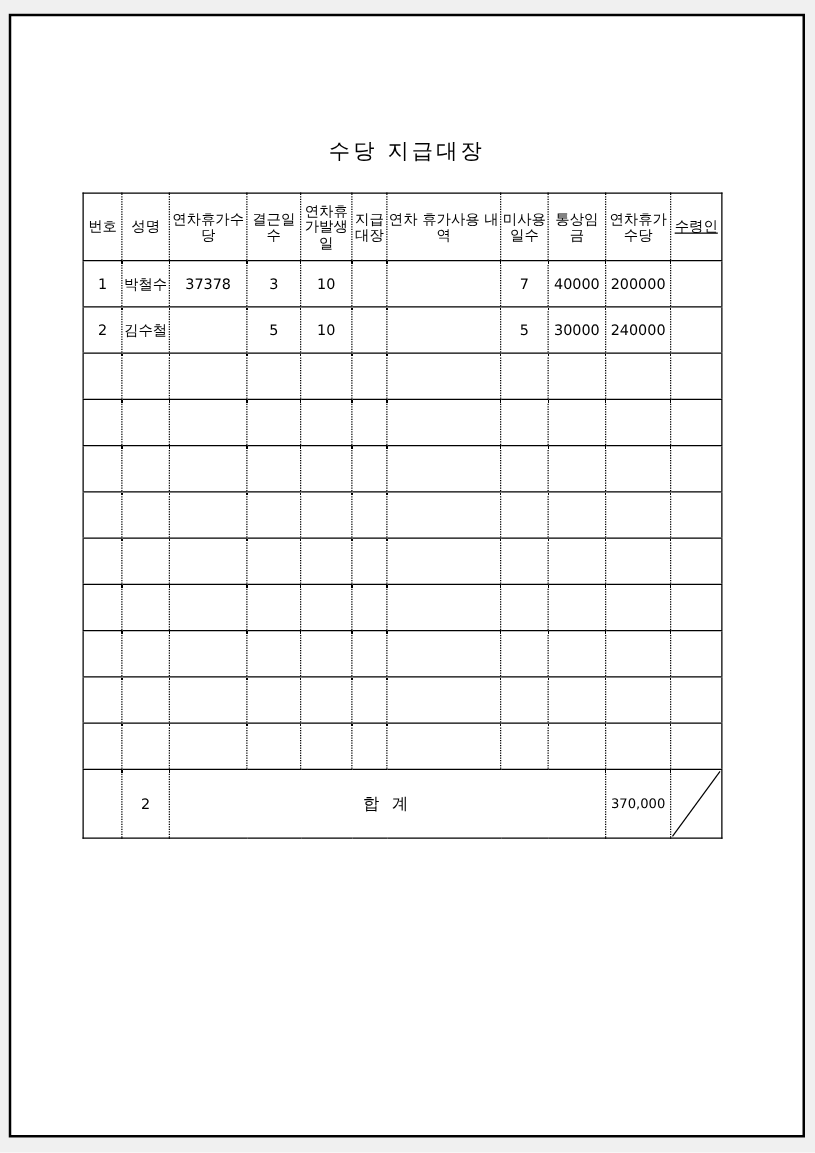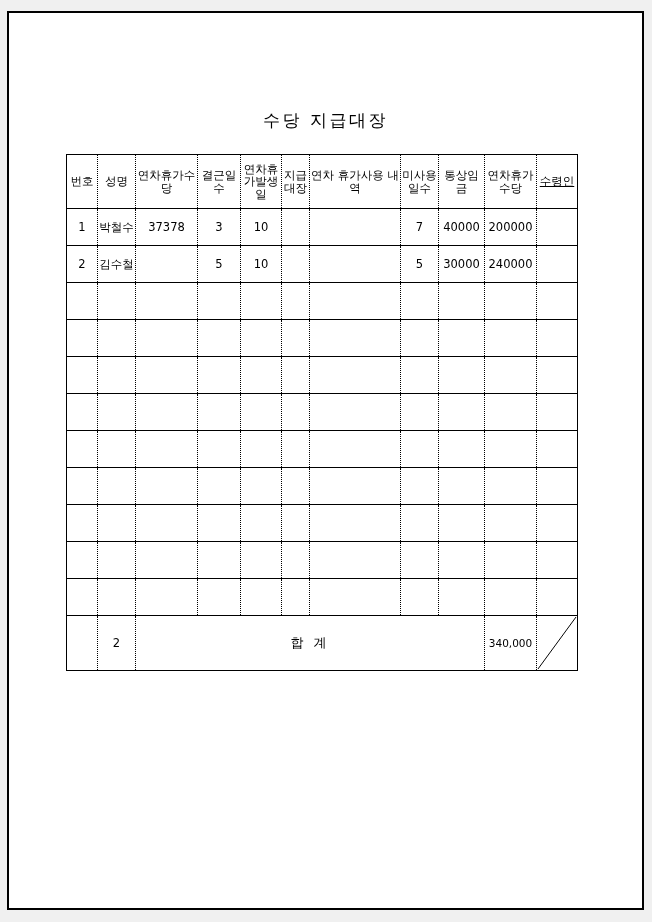--- a/index.html
+++ b/index.html
@@ -314,21 +314,21 @@
           <td></td>
           <td></td>
           <td></td>
           <td></td>
         </tr>
 
         <tr class="total-row">
           <td></td>
           <td class="num-cell">2</td>
           <td class="total-label" colspan="7">합 계</td>
-          <td class="total-amount">340,000</td>
+          <td class="total-amount">370,000</td>
           <td class="slash-cell">
             <svg viewBox="0 0 41 54" preserveAspectRatio="none">
               <line x1="1" y1="53" x2="40" y2="1" stroke="#000" stroke-width="1"></line>
             </svg>
           </td>
         </tr>
 
       </tbody>
     </table>
   </div>

